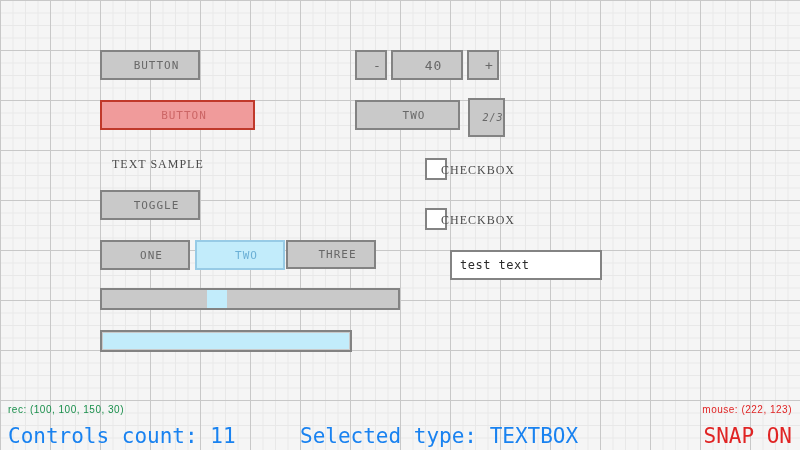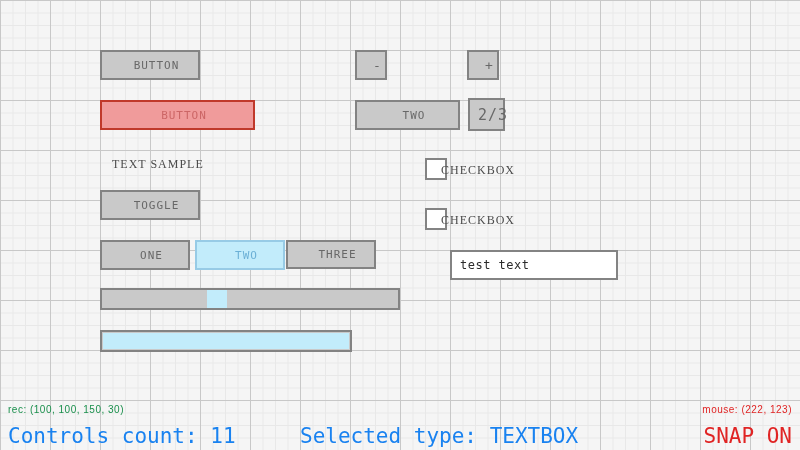--- a/index.html
+++ b/index.html
@@ -158,32 +158,33 @@
 
   <div class="ctl" id="slider-track" style="left:100px; top:288px; width:300px; height:22px; border-width:2px;">
     <div id="slider-handle" style="width: 20px; margin-left: 105px;"></div>
   </div>
 
   <div class="ctl" id="progress-track" style="left:100px; top:330px; width:252px; height:22px;">
     <div id="progress-fill" style="width: 100%;"></div>
   </div>
 
   <div class="ctl btn-normal spin-btn" id="spinner-dec" style="left:355px; top:50px; width:32px; height:30px;">-</div>
+  <div class="ctl btn-normal" id="spinner-value" style="left:391px; top:50px; width:72px; height:30px; font-size:13px;">40</div>
   <div class="ctl btn-normal spin-btn" id="spinner-inc" style="left:467px; top:50px; width:32px; height:30px;">+</div>
 
   <div class="ctl btn-normal" id="dropdown" style="left:355px; top:100px; width:105px; height:30px;">TWO</div>
-  <div class="ctl btn-normal" id="dropdown-page" style="left:468px; top:98px; width:37px; height:33px; font-size:15px;">2/3</div>
+  <div class="ctl btn-normal" id="dropdown-page" style="left:468px; top:98px; width:37px; height:39px; font-size:10px;font-style:italic;">2/3</div>
 
   <div class="checkbox-square" id="checkbox-1" style="left:425px; top:158px;"></div>
   <div class="label-text" id="checkbox-1-label" style="left:441px; top:163px;">CHECKBOX</div>
 
   <div class="checkbox-square" id="checkbox-2" style="left:425px; top:208px;"></div>
   <div class="label-text" id="checkbox-2-label" style="left:441px; top:213px;">CHECKBOX</div>
 
-  <div class="ctl" id="textbox" style="left:450px; top:250px; width:168px; height:30px;" placeholder="test text">test text</div>
+  <div class="ctl" id="textbox" style="left:450px; top:250px; width:152px; height:30px;" placeholder="test text">test text</div>
 
   <div class="status-small c-green" id="status-rec" style="left:8px; top:404px;">rec: (100, 100, 150, 30)</div>
 
   <div class="status-small c-red" id="status-mouse" style="right:8px; top:404px;">mouse: (222, 123)</div>
 
   <div class="status-big c-blue" id="status-count" style="left:8px; top:424px;">Controls count: 11</div>
 
   <div class="status-big c-red" id="status-snap" style="right:8px; top:424px;">SNAP ON</div>
 
   <div class="status-big c-blue" id="status-type" style="left:300px; top:424px;">Selected type: TEXTBOX</div>

